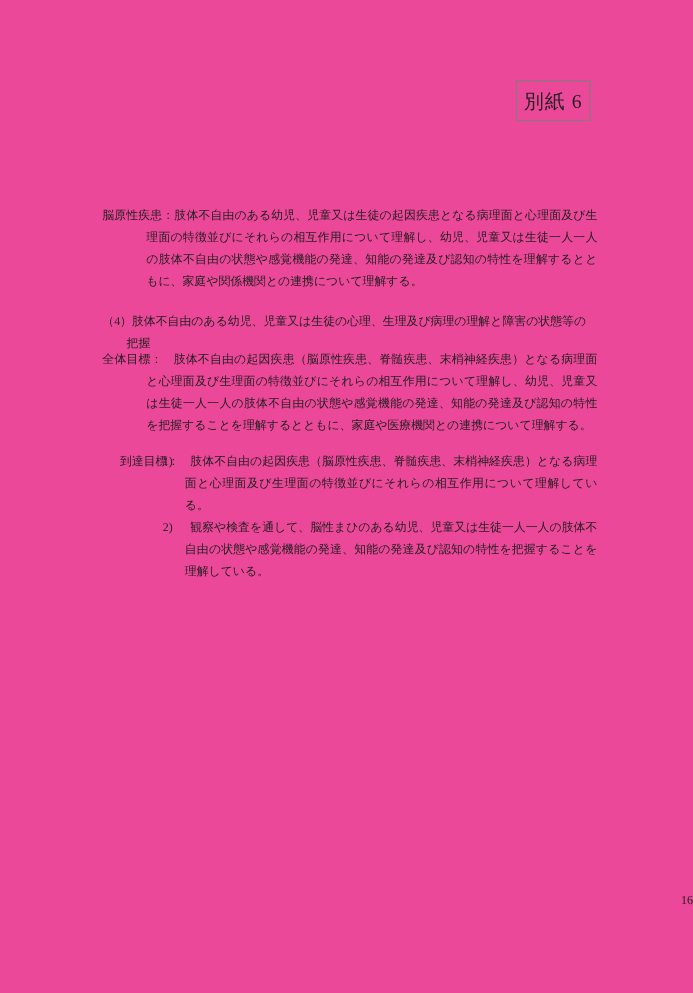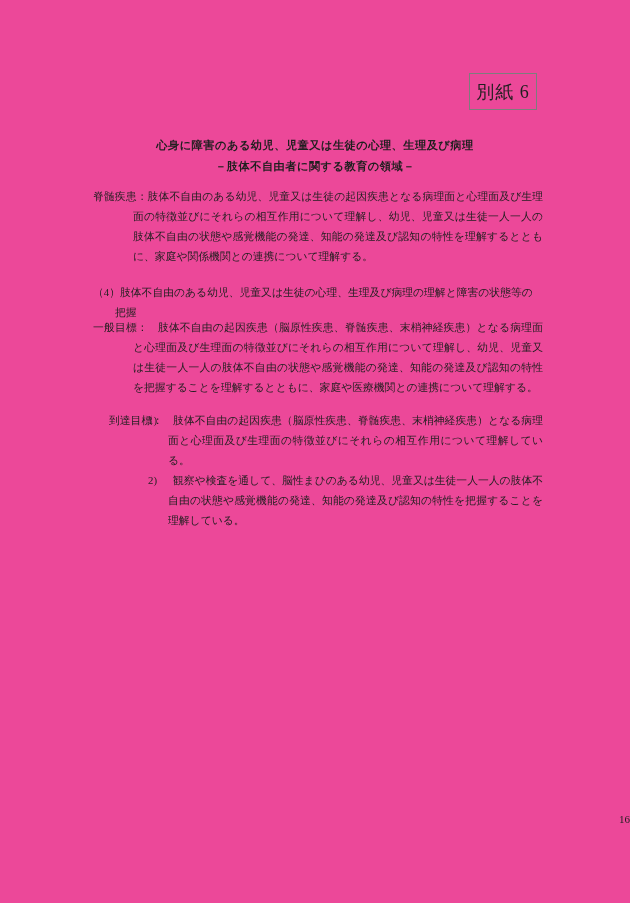--- a/index.html
+++ b/index.html
@@ -102,38 +102,34 @@
 </style>
 </head>
 <body>
 
 <div class="page">
 
   <div class="besshi-box">
     <span>別紙 6</span>
   </div>
 
-  <div class="title-block">
-    <div>心身に障害のある幼児、児童又は生徒の心理、生理及び病理</div>
-    <div>－肢体不自由者に関する教育の領域－</div>
-  </div>
 
   <div class="body-block blk-overall">
     <p class="goal-para">
-      <span class="goal-label">脊髄疾患：</span><span class="goal-text">肢体不自由のある幼児、児童又は生徒の起因疾患となる病理面と心理面及び生理面の特徴並びにそれらの相互作用について理解し、幼児、児童又は生徒一人一人の肢体不自由の状態や感覚機能の発達、知能の発達及び認知の特性を理解するとともに、家庭や関係機関との連携について理解する。</span>
+      <span class="goal-label">脳原性疾患：</span><span class="goal-text">肢体不自由のある幼児、児童又は生徒の起因疾患となる病理面と心理面及び生理面の特徴並びにそれらの相互作用について理解し、幼児、児童又は生徒一人一人の肢体不自由の状態や感覚機能の発達、知能の発達及び認知の特性を理解するとともに、家庭や関係機関との連携について理解する。</span>
     </p>
   </div>
 
   <div class="body-block blk-section1">
     <p class="sec1-para">（4）肢体不自由のある幼児、児童又は生徒の心理、生理及び病理の理解と障害の状態等の把握</p>
   </div>
 
   <div class="body-block blk-general general">
     <p class="goal-para">
-      <span class="goal-label">一般目標：</span><span class="goal-text">肢体不自由の起因疾患（脳原性疾患、脊髄疾患、末梢神経疾患）となる病理面と心理面及び生理面の特徴並びにそれらの相互作用について理解し、幼児、児童又は生徒一人一人の肢体不自由の状態や感覚機能の発達、知能の発達及び認知の特性を把握することを理解するとともに、家庭や医療機関との連携について理解する。</span>
+      <span class="goal-label">全体目標：</span><span class="goal-text">肢体不自由の起因疾患（脳原性疾患、脊髄疾患、末梢神経疾患）となる病理面と心理面及び生理面の特徴並びにそれらの相互作用について理解し、幼児、児童又は生徒一人一人の肢体不自由の状態や感覚機能の発達、知能の発達及び認知の特性を把握することを理解するとともに、家庭や医療機関との連携について理解する。</span>
     </p>
   </div>
 
   <div class="body-block blk-attain attain">
     <span class="t-label">到達目標：</span>
     <div class="t-items">
       <p class="t-item">
         <span class="t-num">1)</span><span class="t-text">肢体不自由の起因疾患（脳原性疾患、脊髄疾患、末梢神経疾患）となる病理面と心理面及び生理面の特徴並びにそれらの相互作用について理解している。</span>
       </p>
       <p class="t-item">

